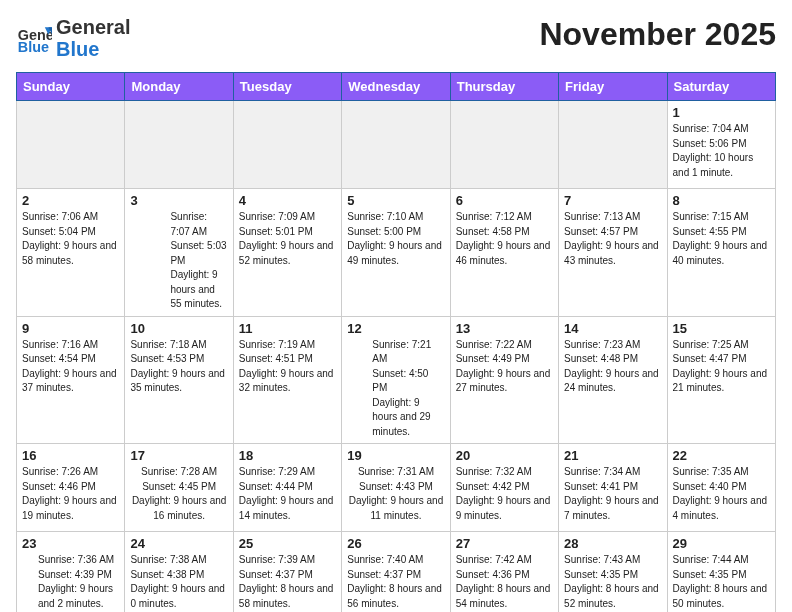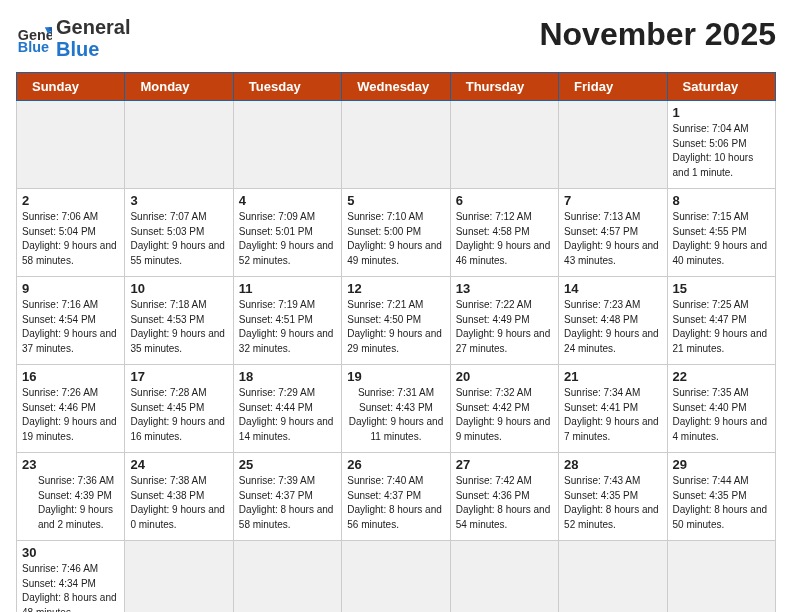--- a/index.html
+++ b/index.html
@@ -37,24 +37,24 @@
     .location-title {
       font-size: 16px;
       color: #555;
     }
     .calendar {
       width: 100%;
       border-collapse: collapse;
       table-layout: fixed;
     }
     .calendar th {
-      background: #c2410c;
+      background: #8b5cf6;
       color: #fff;
       text-align: left;
-      padding: 6px 15px;
+      padding: 6px 6px;
       font-size: 13px;
       border: 1px solid #2060a0;
     }
     .calendar td {
       border: 1px solid #ccc;
       vertical-align: top;
       padding: 4px 5px;
       font-size: 10.5px;
       color: #222;
       background: #fff;
@@ -128,21 +128,21 @@
       </tr>
       <tr>
         <td>
           <div class="day-num">2</div>
           <div class="day-info" style="white-space: pre-line;">Sunrise: 7:06 AM
 Sunset: 5:04 PM
 Daylight: 9 hours and 58 minutes.</div>
         </td>
         <td>
           <div class="day-num">3</div>
-          <div class="day-info" style="white-space: pre-line;">Sunrise: 7:07 AM
+          <div class="day-info" style="white-space: pre-line; margin-left: 40px;">Sunrise: 7:07 AM
 Sunset: 5:03 PM
 Daylight: 9 hours and 55 minutes.</div>
         </td>
         <td>
           <div class="day-num">4</div>
           <div class="day-info" style="white-space: pre-line;">Sunrise: 7:09 AM
 Sunset: 5:01 PM
 Daylight: 9 hours and 52 minutes.</div>
         </td>
         <td>
@@ -184,21 +184,21 @@
 Daylight: 9 hours and 35 minutes.</div>
         </td>
         <td>
           <div class="day-num">11</div>
           <div class="day-info" style="white-space: pre-line;">Sunrise: 7:19 AM
 Sunset: 4:51 PM
 Daylight: 9 hours and 32 minutes.</div>
         </td>
         <td>
           <div class="day-num">12</div>
-          <div class="day-info" style="white-space: pre-line;">Sunrise: 7:21 AM
+          <div class="day-info" style="white-space: pre-line; margin-left: 25px;">Sunrise: 7:21 AM
 Sunset: 4:50 PM
 Daylight: 9 hours and 29 minutes.</div>
         </td>
         <td>
           <div class="day-num">13</div>
           <div class="day-info" style="white-space: pre-line;">Sunrise: 7:22 AM
 Sunset: 4:49 PM
 Daylight: 9 hours and 27 minutes.</div>
         </td>
         <td>
@@ -216,21 +216,21 @@
       </tr>
       <tr>
         <td>
           <div class="day-num">16</div>
           <div class="day-info" style="white-space: pre-line;">Sunrise: 7:26 AM
 Sunset: 4:46 PM
 Daylight: 9 hours and 19 minutes.</div>
         </td>
         <td>
           <div class="day-num">17</div>
-          <div class="day-info" style="white-space: pre-line;">Sunrise: 7:28 AM
+          <div class="day-info" style="white-space: pre-line; text-align: center;">Sunrise: 7:28 AM
 Sunset: 4:45 PM
 Daylight: 9 hours and 16 minutes.</div>
         </td>
         <td>
           <div class="day-num">18</div>
           <div class="day-info" style="white-space: pre-line;">Sunrise: 7:29 AM
 Sunset: 4:44 PM
 Daylight: 9 hours and 14 minutes.</div>
         </td>
         <td>

